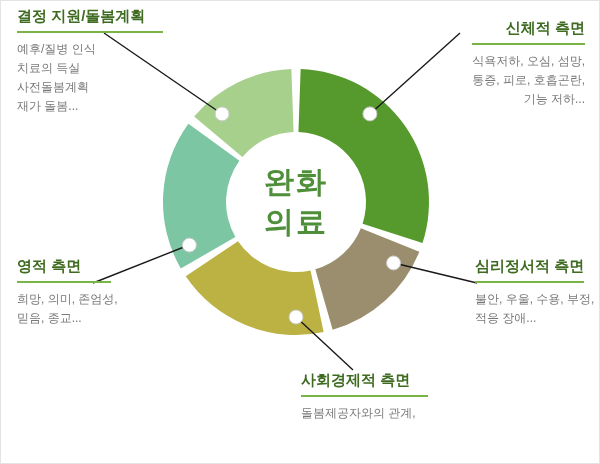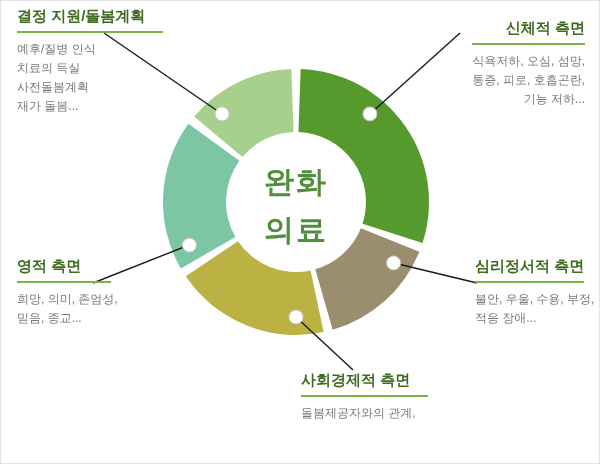--- a/index.html
+++ b/index.html
@@ -39,21 +39,21 @@
     left:295px;top:201px;
     transform:translate(-50%,-50%);
     text-align:center;
     color:#4f8f3a;
     font-size:30px;
     font-weight:bold;
     line-height:40px;
     letter-spacing:2px;
     white-space:nowrap;
   }
-  #center-label span{display:block;margin-top:8px;}
+  #center-label span{display:block;}
 </style>
 </head>
 <body>
 
 <div id="stage">
 
   <svg id="donut-svg" width="600" height="464" viewBox="0 0 600 464">
       <path d="M 299.64163306143263 68.08102000646025 A 133 133 0 0 1 421.4905166672554 242.099260251868 L 361.57395614066075 222.63118960624632 A 70 70 0 0 0 297.4429647691751 131.0426421086633 Z" fill="#569a2d"></path>
       <path d="M 418.3154526573827 250.8226769243163 A 133 133 0 0 1 331.65976832366096 328.84780555979637 L 314.29461490718995 268.2883187156823 A 70 70 0 0 0 359.9028698196751 227.22246153911385 Z" fill="#9b8e6e"></path>
       <path d="M 322.652254878762 331.09363089759614 A 133 133 0 0 1 184.7380028501795 275.37265616160937 L 236.9673699211471 240.1435032429523 A 70 70 0 0 0 309.55381835724313 269.4703320513664 Z" fill="#bcb244"></path>

